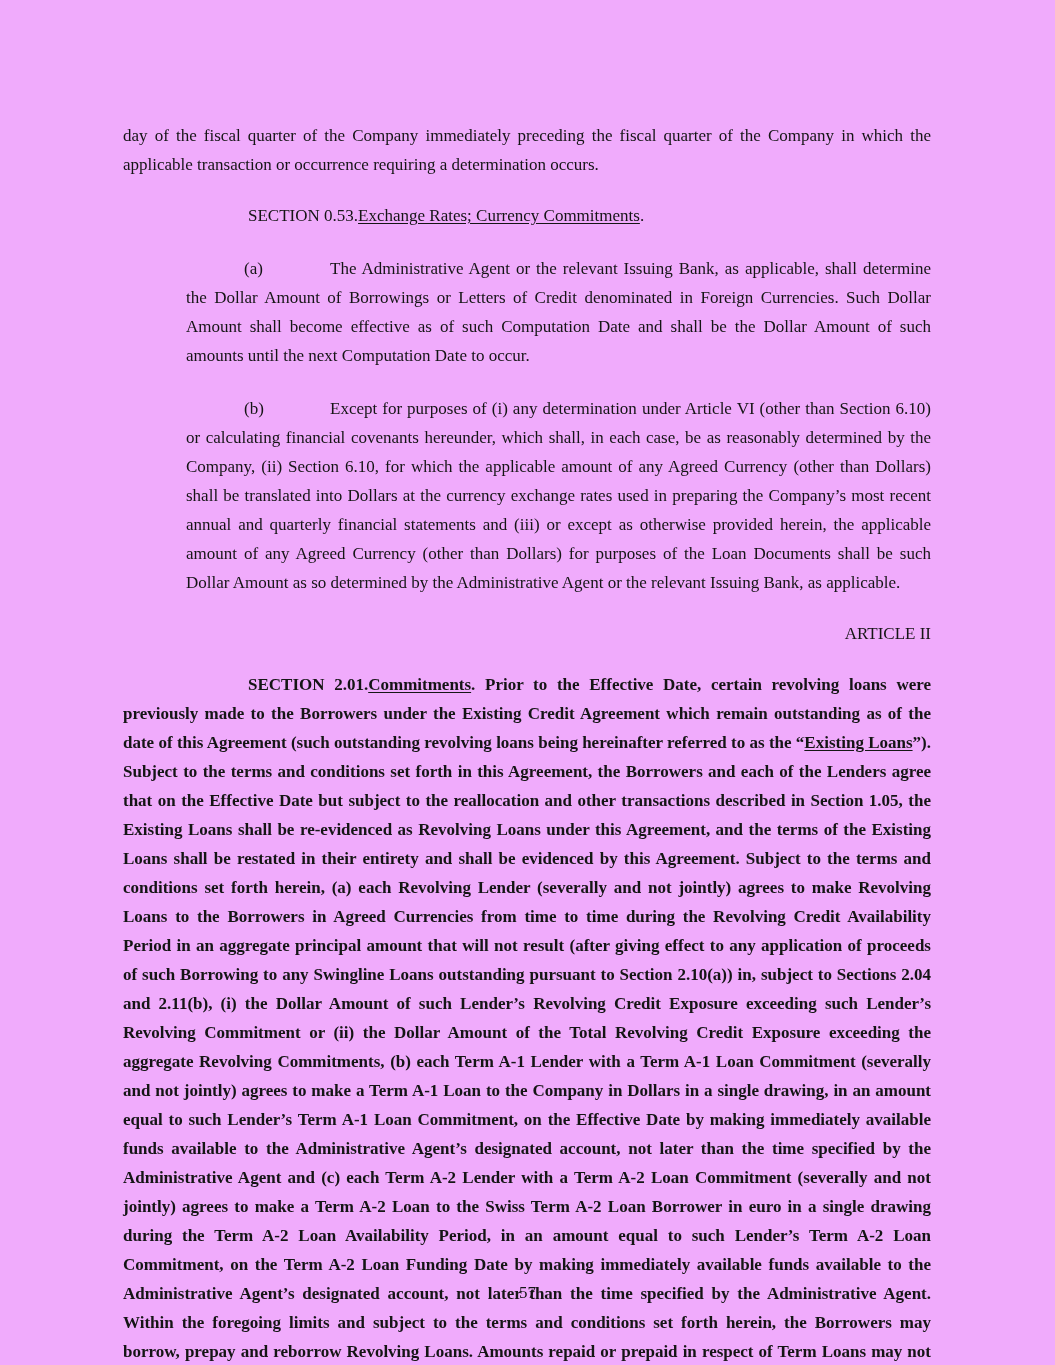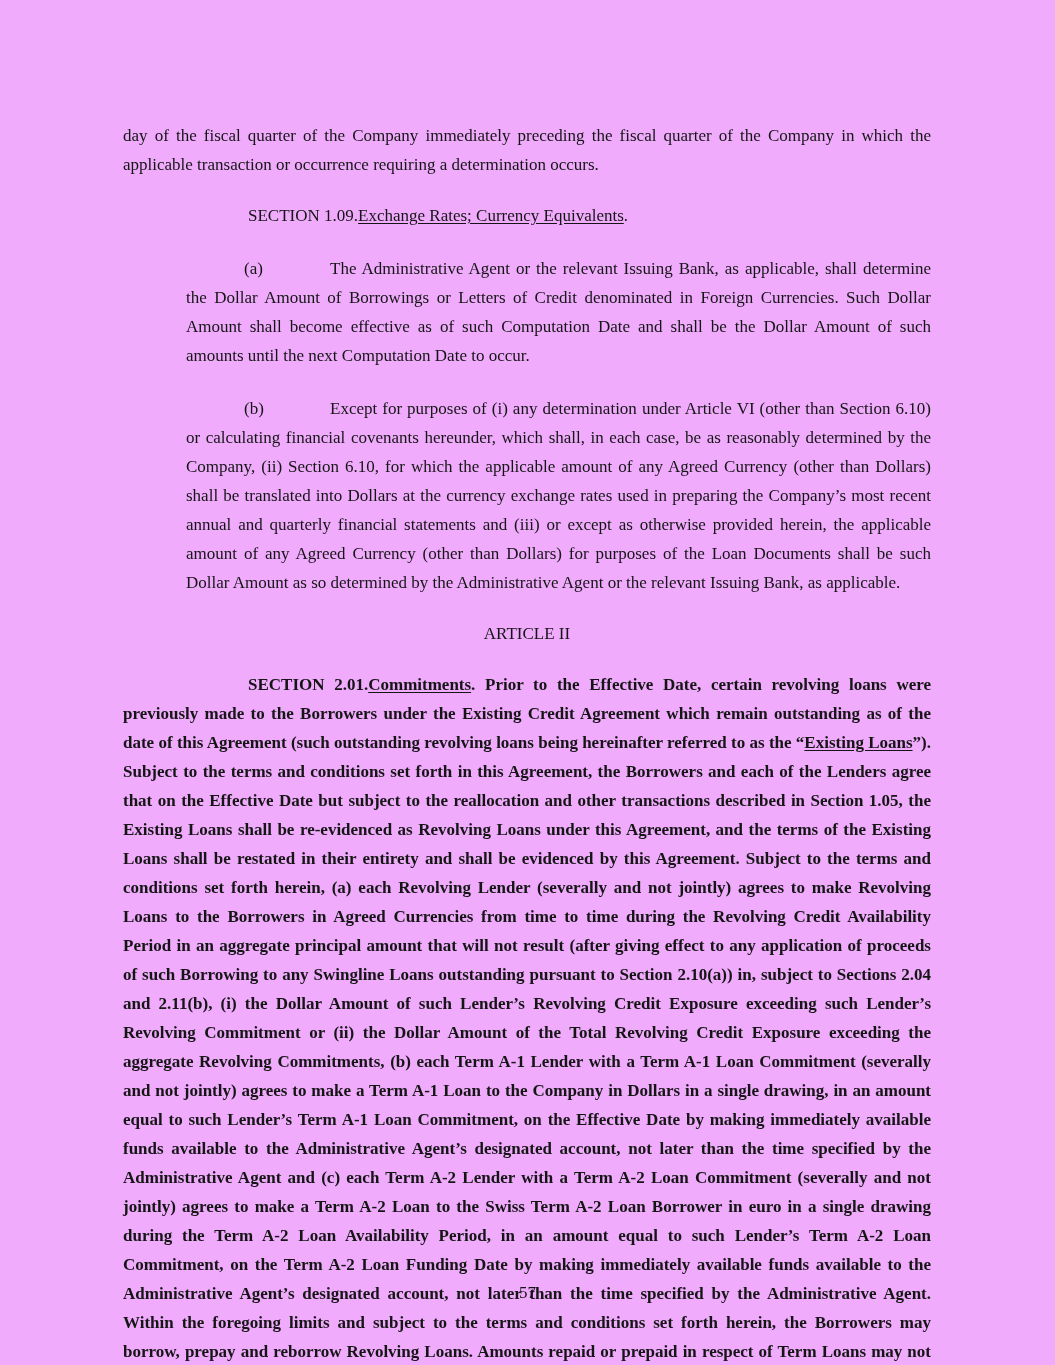--- a/index.html
+++ b/index.html
@@ -29,39 +29,39 @@
   .indented-block {
     margin-left: 63px;
     text-indent: 58px;
     margin-top: 24px;
   }
   .marker {
     display: inline-block;
     width: 86px;
     text-indent: 0;
   }
-  .center { text-align: center; }
+  .center { text-align: right; }
   .u { text-decoration: underline; text-underline-offset: 2px; }
   .page-number {
     position: absolute;
     left: 0;
     width: 1055px;
     top: 1278px;
     text-align: center;
   }
 </style>
 </head>
 <body>
 
 <div class="page">
   <div class="content">
 
     <p class="justify"><span>day of the fiscal quarter of the Company immediately preceding the fiscal quarter of the Company in which the applicable transaction or occurrence requiring a determination occurs.</span></p>
 
-    <p class="heading-line"><span>SECTION 1.09.</span><span class="u">Exchange Rates; Currency Equivalents</span><span>.</span></p>
+    <p class="heading-line"><span>SECTION 0.53.</span><span class="u">Exchange Rates; Currency Commitments</span><span>.</span></p>
 
     <p class="justify indented-block"><span class="marker">(a)</span><span>The Administrative Agent or the relevant Issuing Bank, as applicable, shall determine the Dollar Amount of Borrowings or Letters of Credit denominated in Foreign Currencies. Such Dollar Amount shall become effective as of such Computation Date and shall be the Dollar Amount of such amounts until the next Computation Date to occur.</span></p>
 
     <p class="justify indented-block"><span class="marker">(b)</span><span>Except for purposes of (i) any determination under Article VI (other than Section 6.10) or calculating financial covenants hereunder, which shall, in each case, be as reasonably determined by the Company, (ii) Section 6.10, for which the applicable amount of any Agreed Currency (other than Dollars) shall be translated into Dollars at the currency exchange rates used in preparing the Company’s most recent annual and quarterly financial statements and (iii) or except as otherwise provided herein, the applicable amount of any Agreed Currency (other than Dollars) for purposes of the Loan Documents shall be such Dollar Amount as so determined by the Administrative Agent or the relevant Issuing Bank, as applicable.</span></p>
 
     <p class="center">ARTICLE II</p>
 
 
     <p class="justify first-indent"><span>SECTION 2.01.</span><span class="u">Commitments</span><span>. Prior to the Effective Date, certain revolving loans were previously made to the Borrowers under the Existing Credit Agreement which remain outstanding as of the date of this Agreement (such outstanding revolving loans being hereinafter referred to as the “</span><span class="u">Existing Loans</span><span>”). Subject to the terms and conditions set forth in this Agreement, the Borrowers and each of the Lenders agree that on the Effective Date but subject to the reallocation and other transactions described in Section 1.05, the Existing Loans shall be re-evidenced as Revolving Loans under this Agreement, and the terms of the Existing Loans shall be restated in their entirety and shall be evidenced by this Agreement. Subject to the terms and conditions set forth herein, (a) each Revolving Lender (severally and not jointly) agrees to make Revolving Loans to the Borrowers in Agreed Currencies from time to time during the Revolving Credit Availability Period in an aggregate principal amount that will not result (after giving effect to any application of proceeds of such Borrowing to any Swingline Loans outstanding pursuant to Section 2.10(a)) in, subject to Sections 2.04 and 2.11(b), (i) the Dollar Amount of such Lender’s Revolving Credit Exposure exceeding such Lender’s Revolving Commitment or (ii) the Dollar Amount of the Total Revolving Credit Exposure exceeding the aggregate Revolving Commitments, (b) each Term A-1 Lender with a Term A-1 Loan Commitment (severally and not jointly) agrees to make a Term A-1 Loan to the Company in Dollars in a single drawing, in an amount equal to such Lender’s Term A-1 Loan Commitment, on the Effective Date by making immediately available funds available to the Administrative Agent’s designated account, not later than the time specified by the Administrative Agent and (c) each Term A-2 Lender with a Term A-2 Loan Commitment (severally and not jointly) agrees to make a Term A-2 Loan to the Swiss Term A-2 Loan Borrower in euro in a single drawing during the Term A-2 Loan Availability Period, in an amount equal to such Lender’s Term A-2 Loan Commitment, on the Term A-2 Loan Funding Date by making immediately available funds available to the Administrative Agent’s designated account, not later than the time specified by the Administrative Agent. Within the foregoing limits and subject to the terms and conditions set forth herein, the Borrowers may borrow, prepay and reborrow Revolving Loans. Amounts repaid or prepaid in respect of Term Loans may not be reborrowed.</span></p>
 

